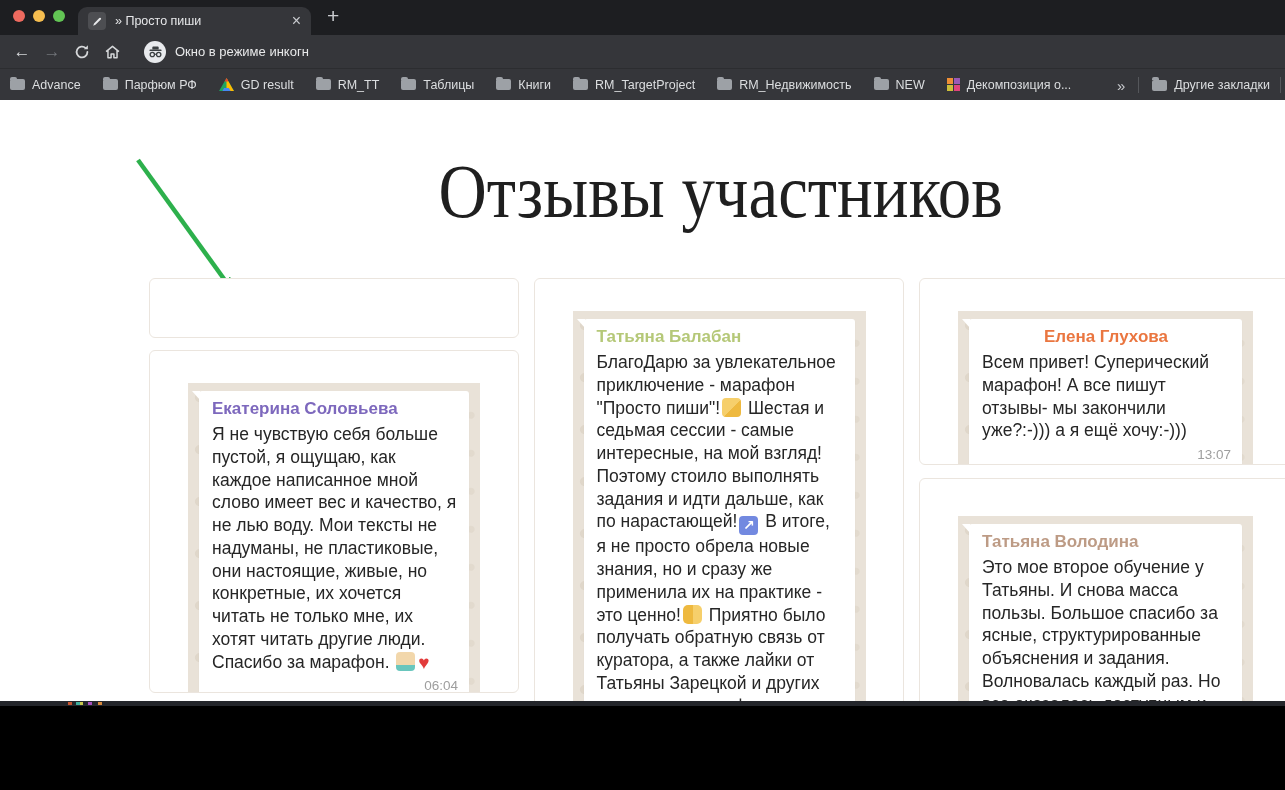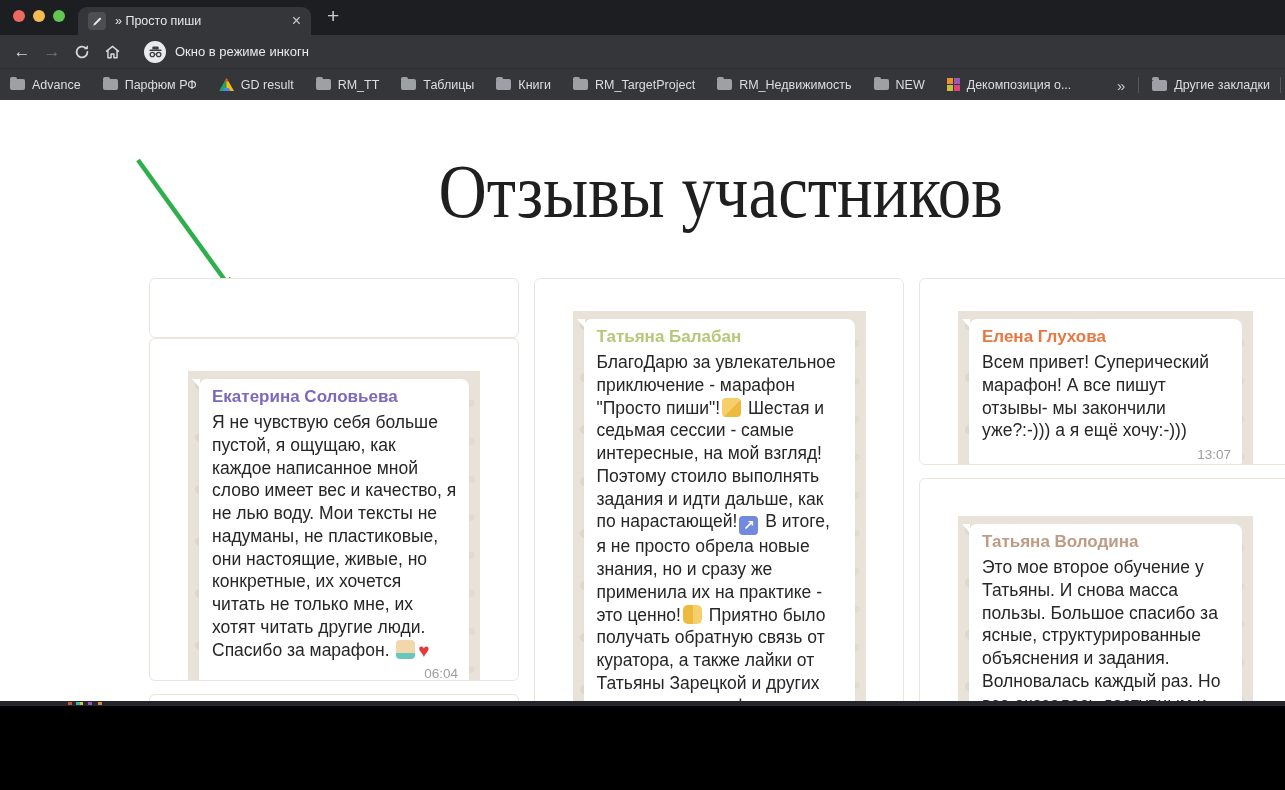--- a/index.html
+++ b/index.html
@@ -55,21 +55,21 @@
   .arrow-svg{position:absolute;left:116px;top:50px;}
 
   .col{position:absolute;top:178px;height:520px;overflow:hidden;}
   .card{background:#fff;border:1px solid #ebe5de;border-radius:6px;box-sizing:border-box;overflow:hidden;}
   .shot{background-color:#e9e2d8;background-image:
         radial-gradient(circle at 22% 28%, rgba(172,155,130,0.16) 4px, transparent 5px),
         radial-gradient(circle at 70% 62%, rgba(172,155,130,0.13) 6px, transparent 7px),
         radial-gradient(circle at 45% 85%, rgba(172,155,130,0.12) 3px, transparent 4px);
         background-size:52px 52px,74px 74px,38px 38px;
         margin:0 auto;box-sizing:border-box;padding:8px 11px 12px;}
-  .bubble{position:relative;background:#fff;border-radius:8px;padding:8px 12px 27px 13px;
+  .bubble{position:relative;background:#fff;border-radius:3px;padding:8px 12px 27px 13px;
           box-shadow:0 1px 1px rgba(0,0,0,0.10);}
   .bubble::before{content:"";position:absolute;top:0;left:-7px;width:0;height:0;
           border-top:9px solid #fff;border-left:8px solid transparent;}
   .bubble.time-own{padding-bottom:27px;}
   .sender{font-size:17px;font-weight:700;margin-bottom:4px;}
   .msg{font-size:17.5px;line-height:1.3;color:#262626;word-wrap:break-word;}
   .mtime{position:absolute;right:11px;bottom:7px;font-size:13.5px;color:#9e9e9e;}
 
   
   .em{display:inline-block;width:19px;height:19px;border-radius:4px;vertical-align:-3px;margin:0 2px;}
@@ -206,21 +206,21 @@
       <defs>
         <marker id="ah" orient="auto" markerUnits="userSpaceOnUse" markerWidth="20" markerHeight="16" refX="12" refY="6.5">
           <path d="M0,0 L15,6.5 L0,13 z" fill="#2db04c"></path>
         </marker>
       </defs>
       <line x1="10" y1="10" x2="104" y2="140" stroke="#2db04c" stroke-width="4.5" marker-end="url(#ah)"></line>
     </svg>
     <div id="cols">
         <div class="col" style="left: 137px; width: 370px;">
           <div class="card" style="height: 60px;"></div>
-          <div class="card" style="height: 343px; margin-top: 0;">
+          <div class="card" style="height: 343px; margin-top: 12px;">
             <div class="shot" style="width: 292px; margin-top: 32px;">
               <div class="bubble time-own">
                 <div class="sender" style="color: rgb(125, 104, 189);">Екатерина Соловьева</div>
                 <div class="msg">Я не чувствую себя больше пустой, я ощущаю, как каждое написанное мной слово имеет вес и качество, я не лью воду. Мои тексты не надуманы, не пластиковые, они настоящие, живые, но конкретные, их хочется читать не только мне, их хотят читать другие люди. Спасибо за марафон. <span class="em em-pray"></span><span class="em em-heart">♥</span></div>
                 <span class="mtime">06:04</span>
               </div>
             </div>
           </div>
           <div class="card" style="height: 430px; margin-top: 13px;">
             <div class="shot" style="width: 292px; margin-top: 33px;">
@@ -238,21 +238,21 @@
                 <div class="msg">БлагоДарю за увлекательное приключение - марафон "Просто пиши"!<span class="em em-clap"></span> Шестая и седьмая сессии - самые интересные, на мой взгляд! Поэтому стоило выполнять задания и идти дальше, как по нарастающей!<span class="em em-arrowe">↗</span> В итоге, я не просто обрела новые знания, но и сразу же применила их на практике - это ценно!<span class="em em-shake"></span> Приятно было получать обратную связь от куратора, а также лайки от Татьяны Зарецкой и других участников марафона в Instagram.<span class="em em-hug"></span> До новых встреч!</div>
                 <span class="mtime">17:54</span>
               </div>
             </div>
           </div>
         </div>
         <div class="col" style="left: 907px; width: 373px;">
           <div class="card" style="height: 187px;">
             <div class="shot" style="width: 295px; margin-top: 32px;">
               <div class="bubble">
-                <div class="sender" style="color: rgb(234, 118, 64);">Елена Глухова</div>
+                <div class="sender" style="color: rgb(234, 118, 64); text-align: center;">Елена Глухова</div>
                 <div class="msg">Всем привет! Суперический марафон! А все пишут отзывы- мы закончили уже?:-))) а я ещё хочу:-)))</div>
                 <span class="mtime">13:07</span>
               </div>
             </div>
           </div>
           <div class="card" style="height: 430px; margin-top: 13px;">
             <div class="shot" style="width: 295px; margin-top: 37px;">
               <div class="bubble">
                 <div class="sender" style="color: rgb(189, 155, 133);">Татьяна Володина</div>
                 <div class="msg">Это мое второе обучение у Татьяны. И снова масса пользы. Большое спасибо за ясные, структурированные объяснения и задания. Волновалась каждый раз. Но все оказалось доступным и реальным <span class="em em-hug"></span> Огромно спасибо Кристине - поддержка колоссальная. Очень хотела бы на подобный марафон по копирайтингу.</div>

